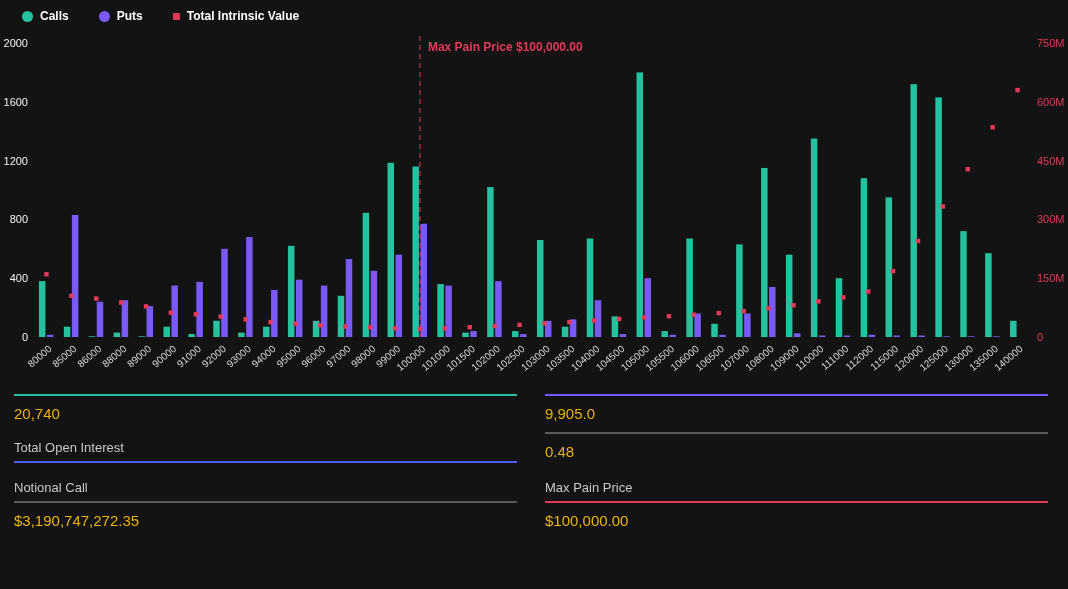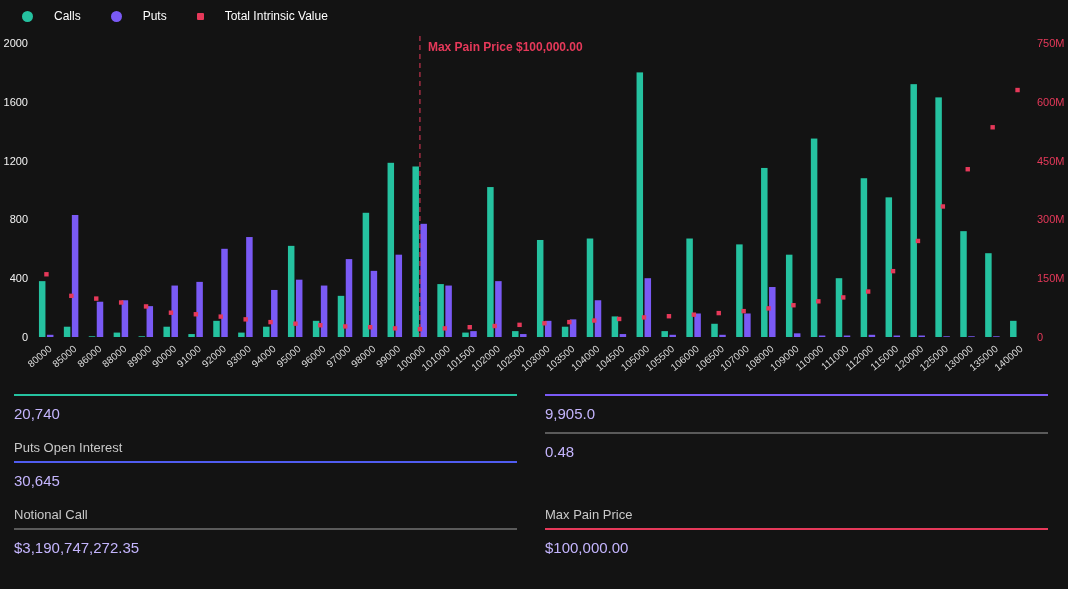--- a/index.html
+++ b/index.html
@@ -9,39 +9,39 @@
     font-family: "Liberation Sans", sans-serif;
     color: #fff;
     overflow: hidden;
   }
   .chart-section { position: relative; width: 1068px; height: 388px; }
   .legend {
     position: absolute; top: 9px; left: 22px;
     display: flex; align-items: center; gap: 30px; z-index: 2;
   }
   .legend-item { display: flex; align-items: center; gap: 7px; cursor: pointer; }
-  .legend-item span.lbl { font-size: 12px; font-weight: normal; color: #ffffff; margin-left: 14px; }
+  .legend-item span.lbl { font-size: 12px; font-weight: bold; color: #ffffff; }
   .swatch { width: 11px; height: 11px; border-radius: 50%; display: inline-block; }
   .swatch.square { width: 7px; height: 7px; border-radius: 1px; }
   #chart-svg { position: absolute; inset: 0; font-family: "Liberation Sans", sans-serif; }
   .tick-left { fill: #f2f2f2; font-size: 11px; }
   .tick-right { font-size: 11px; }
   .tick-x { fill: #dcdcdc; font-size: 10px; }
   .annotation-text { font-size: 12px; font-weight: bold; }
 
   .stats-grid {
     display: grid;
     grid-template-columns: 1fr 1fr;
     column-gap: 28px;
     padding: 6px 20px 0 14px;
   }
   .stat { padding-bottom: 9px; }
   .stat-label { font-size: 13px; color: #c9c9c9; padding-top: 8px; margin-bottom: 6px; line-height: 15px; }
   .stat-underline { height: 2px; background: #555; }
-  .stat-value { font-size: 15px; color: #c4b5fd; padding-top: 9px; line-height: 18px; }
+  .stat-value { font-size: 15px; color: #eab308; padding-top: 9px; line-height: 18px; }
 </style>
 </head>
 <body>
 
 <div class="chart-section">
   <div class="legend">
     <div class="legend-item">
       <span class="swatch" style="background: rgb(37, 194, 160);"></span>
       <span class="lbl">Calls</span>
     </div>
@@ -234,23 +234,22 @@
 <div class="stats-grid">
   <div class="stat">
     <div class="stat-underline" style="background: rgb(37, 194, 160);"></div>
     <div class="stat-value">20,740</div>
   </div>
   <div class="stat">
     <div class="stat-underline" style="background: rgb(122, 90, 245);"></div>
     <div class="stat-value">9,905.0</div>
   </div>
   <div class="stat">
-    <div class="stat-label">Puts Open Interest</div>
+    <div class="stat-label">Total Open Interest</div>
     <div class="stat-underline" style="background: rgb(80, 92, 240);"></div>
-    <div class="stat-value">30,645</div>
   </div>
   <div class="stat">
     <div class="stat-underline" style="background: rgb(90, 90, 90);"></div>
     <div class="stat-value">0.48</div>
   </div>
   <div class="stat">
     <div class="stat-label">Notional Call</div>
     <div class="stat-underline" style="background: rgb(90, 90, 90);"></div>
     <div class="stat-value">$3,190,747,272.35</div>
   </div>

